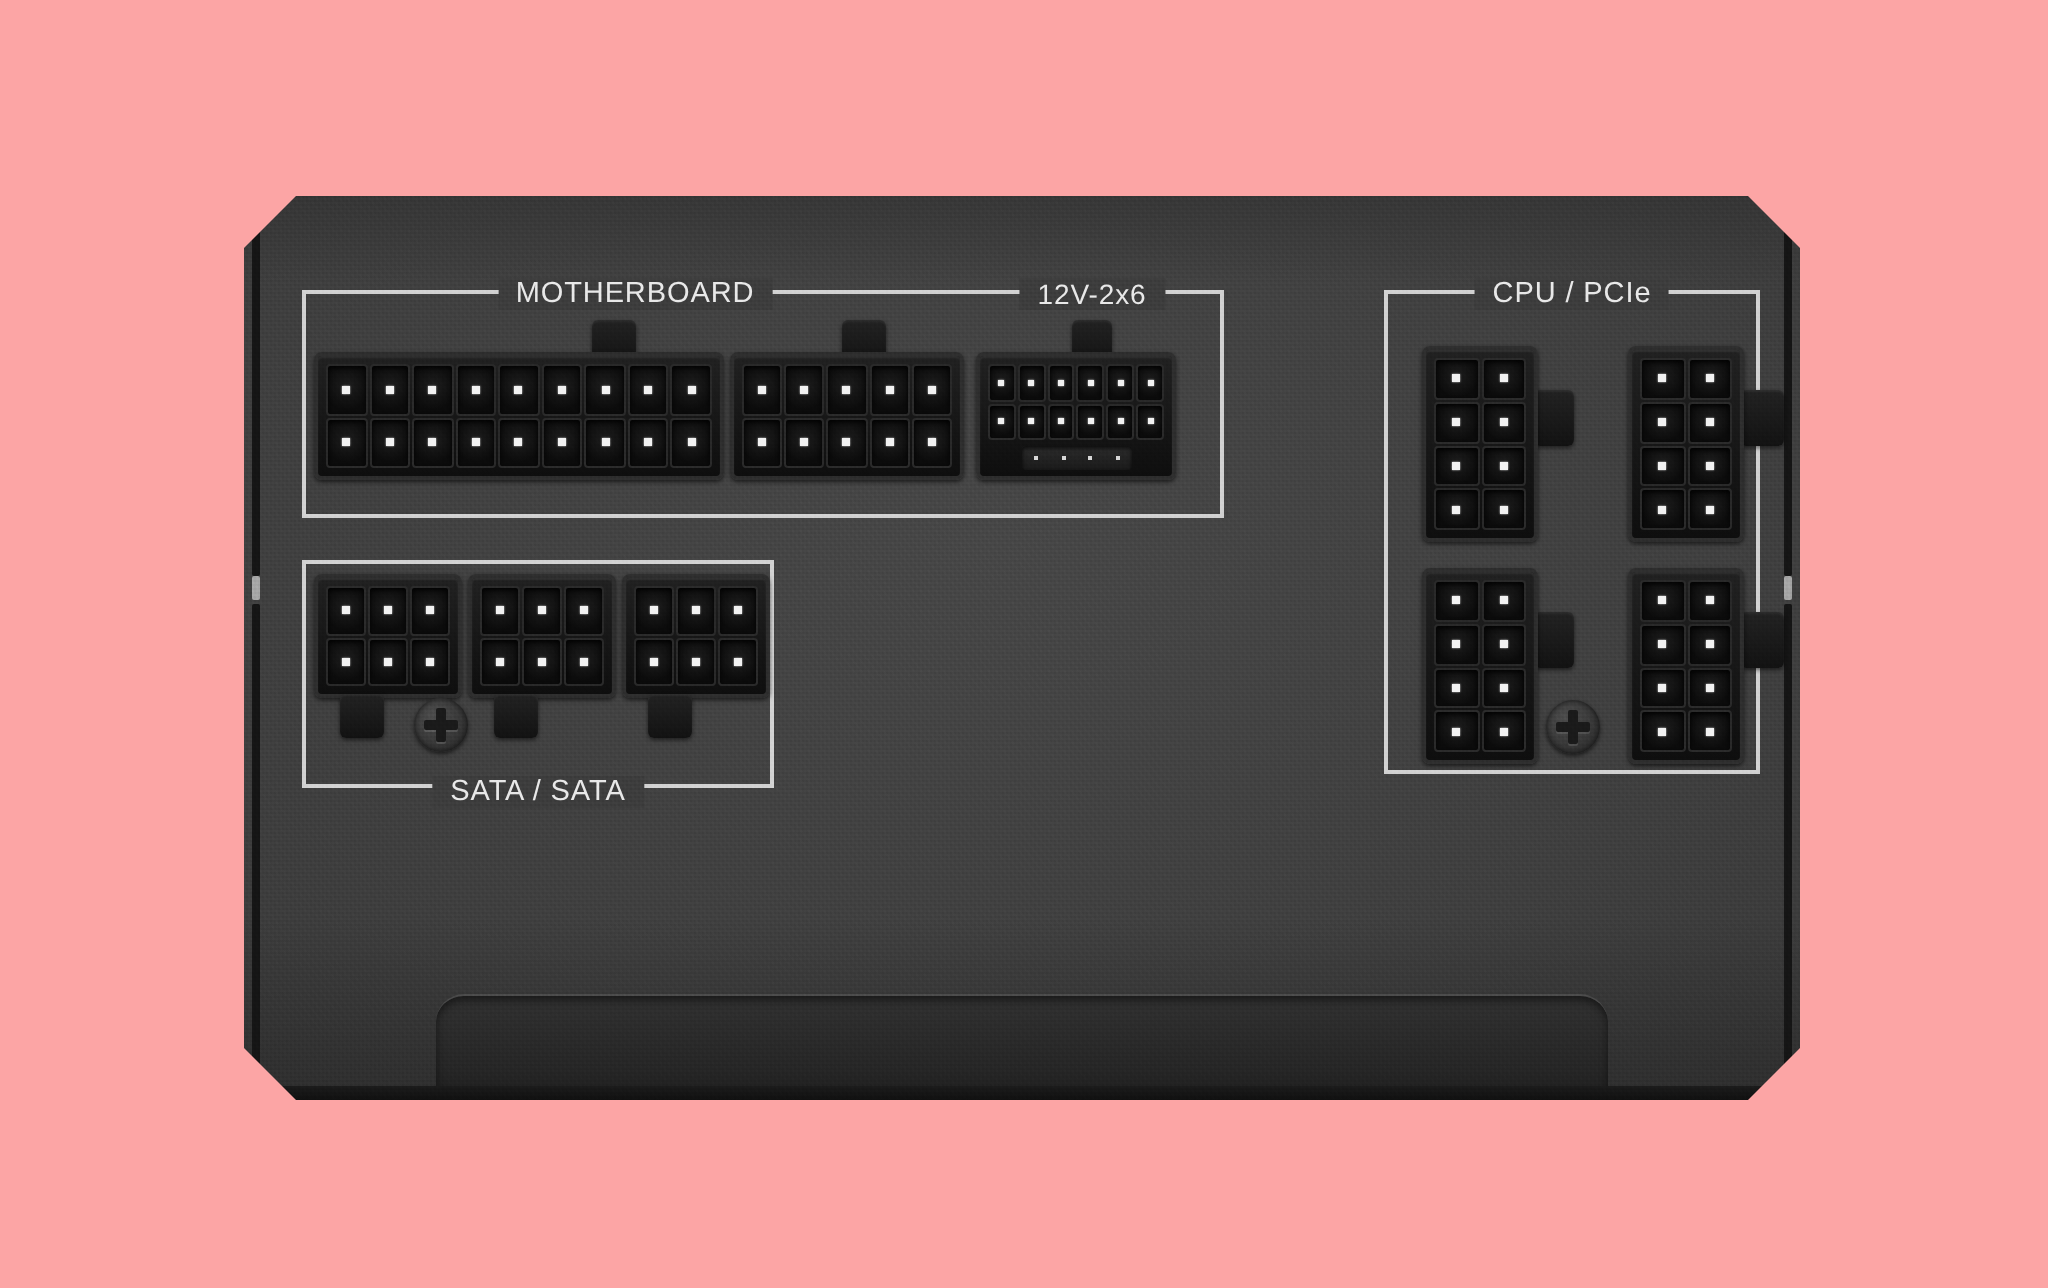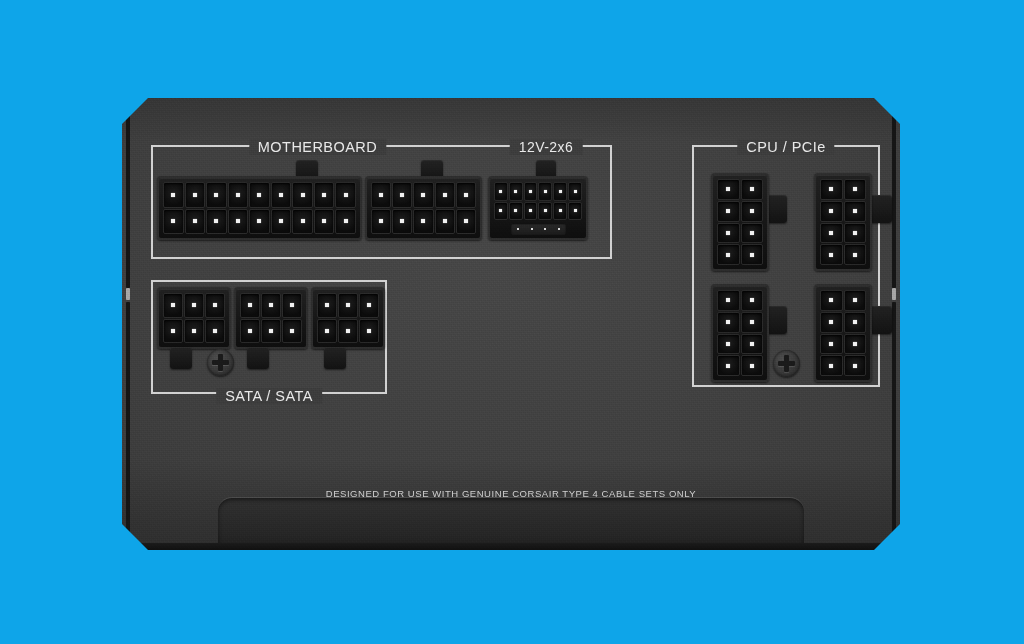--- a/index.html
+++ b/index.html
@@ -2,21 +2,21 @@
 <html><head>
 <meta charset="utf-8">
 <title>PSU Modular Panel</title>
 <style>
   html,body{margin:0;padding:0;background:#ffffff;}
   body{
     width:1024px;height:644px;overflow:hidden;
     font-family:"Liberation Sans", sans-serif;
     -webkit-font-smoothing:antialiased;
   }
-  #stage{position:relative;width:1024px;height:644px;background:#0ea5e9;}
+  #stage{position:relative;width:1024px;height:644px;background:#fca5a5;}
 
   
   .psu-body{
     position:absolute;
     left:122px;top:98px;width:778px;height:452px;
     background:
       radial-gradient(ellipse 900px 520px at 48% 38%, #474747 0%, #3f3f3f 45%, #373737 78%, #313131 100%);
     clip-path:polygon(
       26px 0px, 752px 0px, 778px 26px,
       778px 426px, 752px 452px,
@@ -511,21 +511,20 @@
           <i style="width:4px;height:4px;"></i>
         </div>
     </div>
 
     <div class="tab" style="left:48px;top:249px;width:22px;height:22px;"></div>
     <div class="tab" style="left:125px;top:249px;width:22px;height:22px;"></div>
     <div class="tab" style="left:202px;top:249px;width:22px;height:22px;"></div>
 
     <div class="screw" style="left:85px;top:251px;width:27px;height:27px;"></div>
 
-    <div class="footer-text" style="top:390px;">DESIGNED FOR USE WITH GENUINE CORSAIR TYPE 4 CABLE SETS ONLY</div>
 
     <div class="bottom-lip"></div>
     <div class="lip-edge"></div>
 
     <div class="grain"></div>
   </div>
 
 </div>
 
 </body></html>

